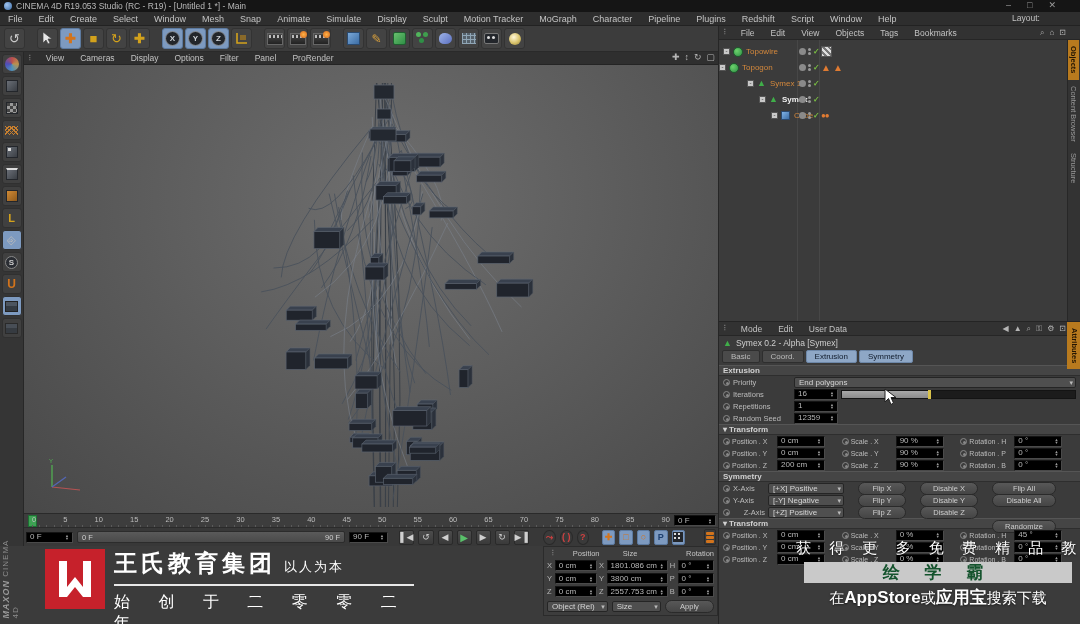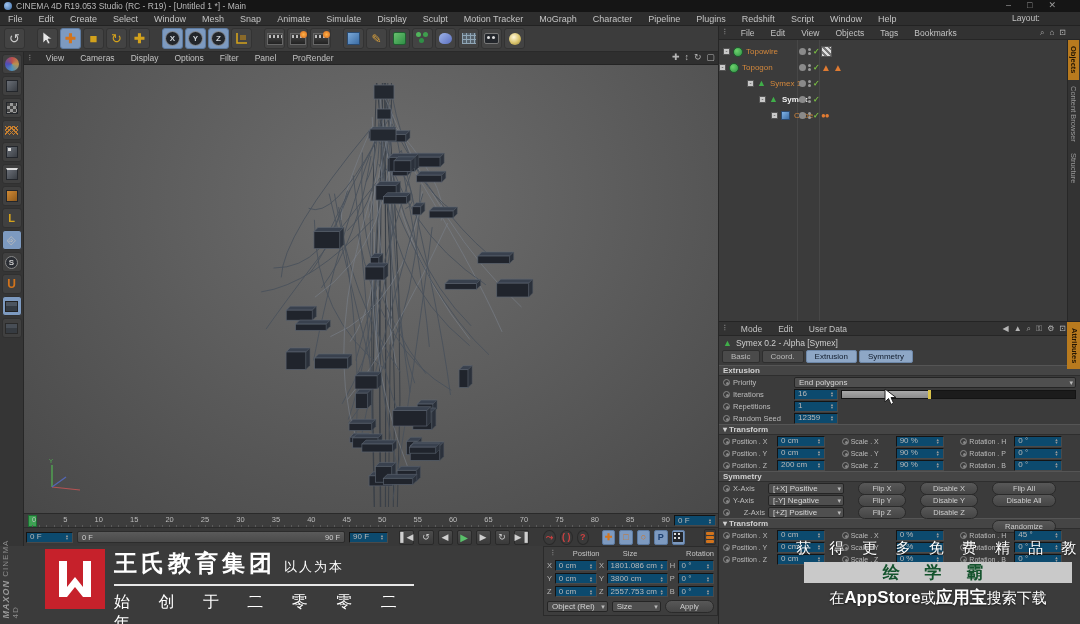--- a/index.html
+++ b/index.html
@@ -78,21 +78,21 @@
   #ruler { left:24px; top:513px; width:694px; height:14px; background:#3d3d3d; border-top:1px solid #2a2a2a;
     font-size:7.5px; color:#bcbcbc; }
   #rticks { position:absolute; left:8px; right:48px; top:0; height:14px; display:flex; justify-content:space-between;
     background:repeating-linear-gradient(90deg, #5a5a5a 0 1px, transparent 1px 7.2px);
     background-size:100% 3px; background-position:0 11px; background-repeat:no-repeat; }
   .rtick { position:relative; top:1px; }
   #playhead { position:absolute; left:4px; top:1px; width:9px; height:12px; background:#3da253; border:1px solid #1e6e33;}
   #curframe { position:absolute; right:2px; top:1px; }
   #animrow { left:24px; top:527px; width:694px; height:19px; background:#383838; border-top:1px solid #2b2b2b;
     display:flex; align-items:center; gap:4px; padding:0 2px; }
-  .fld { background:#0c4a6e; border:1px solid #141414; border-bottom-color:#4a4a4a; border-right-color:#4a4a4a;
+  .fld { background:#000000; border:1px solid #141414; border-bottom-color:#4a4a4a; border-right-color:#4a4a4a;
     color:#b8b8b8; font-size:8px; height:11px; line-height:10px; padding:0 3px; display:flex; align-items:center; gap:2px;}
   .spin { display:inline-flex; flex-direction:column; font-size:4px; line-height:3px; color:#999; margin-left:auto;}
   .rangebar { flex:0 0 268px; height:12px; background:linear-gradient(#5a5a5a,#4a4a4a); border:1px solid #2c2c2c;
     border-radius:2px; position:relative; font-size:7.5px; color:#cfcfcf; display:flex; align-items:center; justify-content:space-between; padding:0 4px;}
   .tbtn { width:18px; height:15px; background:linear-gradient(#4c4c4c,#3a3a3a); border:1px solid #2a2a2a; border-radius:2px;
     color:#cfcfcf; font-size:9px; display:flex; align-items:center; justify-content:center;}
   .tbtn.play { color:#59c06a; font-size:10px; }
   .rbtn { width:15px; height:15px; border-radius:50%; background:#3a3a3a; border:1px solid #2a2a2a; color:#d04040;
     font-size:9px; font-weight:bold; display:flex; align-items:center; justify-content:center;}
   .kbtn { width:16px; height:15px; background:#7d9ac0; border:1px solid #5c7aa0; border-radius:2px;

